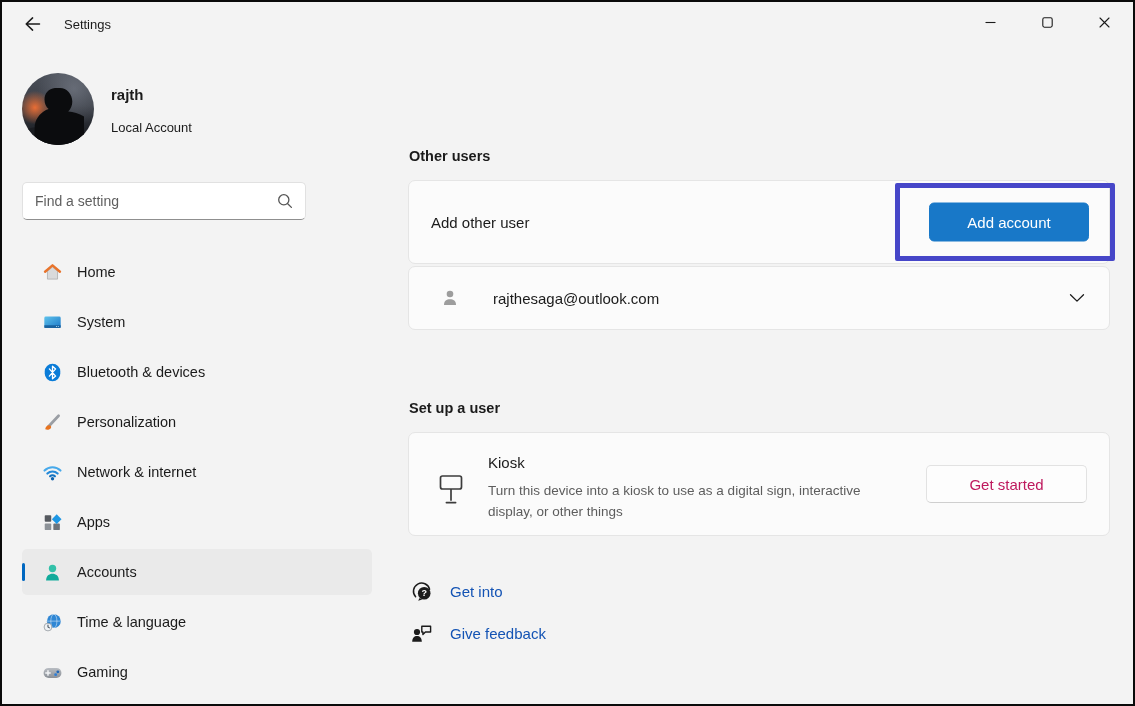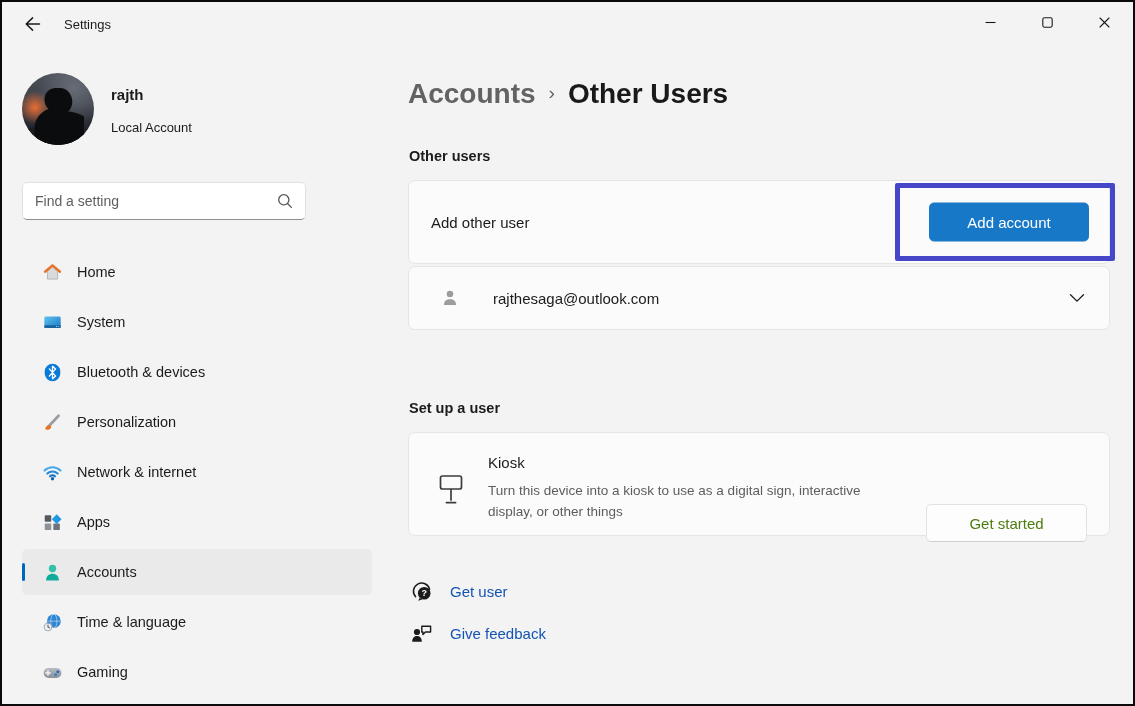--- a/index.html
+++ b/index.html
@@ -94,22 +94,22 @@
   .chevron{ right:24px; display:flex; cursor:pointer; }
 
   .kiosk-icon{ position:absolute; left:29px; top:41px; display:flex; }
   .kiosk-title{ position:absolute; left:79px; top:21px; font-size:15px; }
   .kiosk-desc{
     position:absolute; left:79px; top:47px; width:400px;
     font-size:13.5px; line-height:21px; color:#5d5d5d;
   }
   .btn-standard{
     right:22px; width:161px; height:38px;
-    background:#fdfdfd; color:#4d7c0f; border:1px solid #e2e2e2; border-bottom-color:#cfcfcf;
-    border-radius:5px; font-size:15px; font-family:inherit; cursor:pointer;margin-top:39px;
+    background:#fdfdfd; color:#be185d; border:1px solid #e2e2e2; border-bottom-color:#cfcfcf;
+    border-radius:5px; font-size:15px; font-family:inherit; cursor:pointer;
   }
 
   .help-row{ position:absolute; left:408px; display:flex; align-items:center; }
   .help-row .row-icon{ width:24px; display:flex; justify-content:center; }
   .help-row a{ margin-left:16px; font-size:15px; color:#1353b4; text-decoration:none; cursor:pointer; }
 </style>
 </head>
 <body>
 
 <div class="window">
@@ -281,23 +281,20 @@
             <path d="M5.7 8.3 V12.5 M3.6 10.4 H7.8" stroke="#f2f4f6" stroke-width="1.4" stroke-linecap="round"></path>
             <circle cx="13" cy="12.1" r="1.35" fill="#2f7fd6"></circle>
             <circle cx="15.1" cy="9.4" r="1.35" fill="#1b65b8"></circle>
           </svg>
       </span>
       <span class="nav-label">Gaming</span>
     </div>
 
   </nav>
 
-  <h1 class="breadcrumb">
-    <span class="crumb-parent">Accounts</span><span class="crumb-sep">›</span><span class="crumb-current">Other Users</span>
-  </h1>
 
   <h2 class="section-h" style="top:146px">Other users</h2>
 
   <div class="card" style="top:178px;height:84px">
     <span class="vcenter row-label">Add other user</span>
     <button class="vcenter btn-accent">Add account</button>
     <div class="annotation-box"></div>
   </div>
 
   <div class="card" style="top:264px;height:64px">
@@ -332,21 +329,21 @@
 
   <div class="help-row" style="top:578px">
     <span class="row-icon">
       <svg width="23" height="23" viewBox="0 0 23 23">
           <path d="M4.6 16.8 A8.2 8.2 0 1 1 18.6 9.2" stroke="#1b1b1b" stroke-width="1.5" fill="none" stroke-linecap="round"></path>
           <circle cx="13.2" cy="13.2" r="6.3" fill="#1b1b1b"></circle>
           <path d="M8.6 18 L7.2 20.8 L11.2 19.4 Z" fill="#1b1b1b"></path>
           <text x="13.2" y="16.3" font-size="9" font-weight="bold" fill="#ffffff" text-anchor="middle" font-family="Liberation Sans, sans-serif">?</text>
         </svg>
     </span>
-    <a>Get user</a>
+    <a>Get into</a>
   </div>
 
   <div class="help-row" style="top:620px">
     <span class="row-icon">
       <svg width="23" height="23" viewBox="0 0 23 23">
           <path d="M10.8 4.2 H19.6 V10 H14.4 L11.9 12.5 V10 H10.8 Z" stroke="#1b1b1b" stroke-width="1.4" fill="none" stroke-linejoin="round"></path>
           <circle cx="6" cy="10" r="3.1" fill="#1b1b1b"></circle>
           <path d="M1.2 19.8 C1.2 15.8 3.3 14 6 14 C8.7 14 10.8 15.8 10.8 19.8 Z" fill="#1b1b1b"></path>
         </svg>
     </span>

